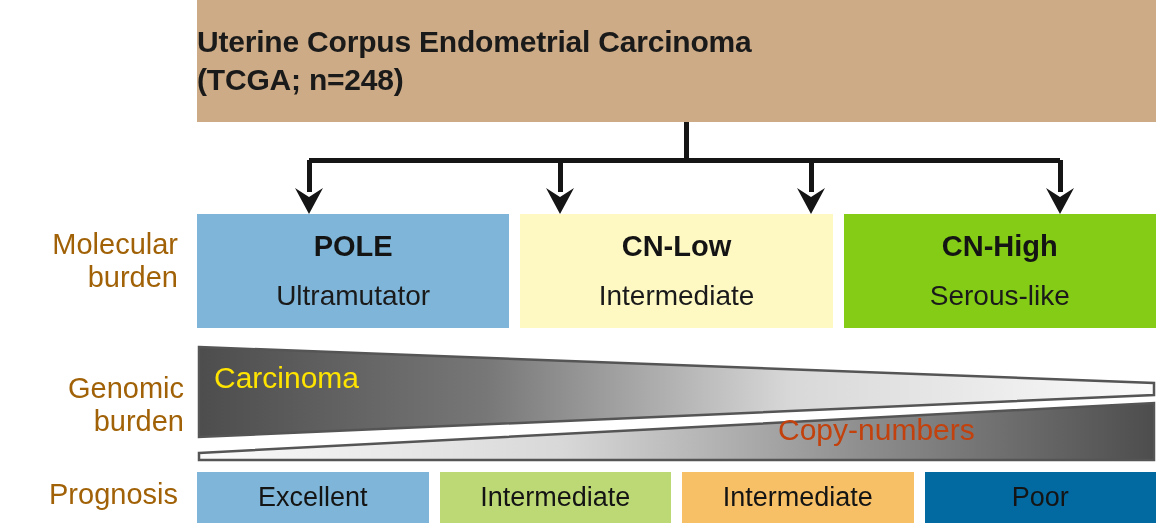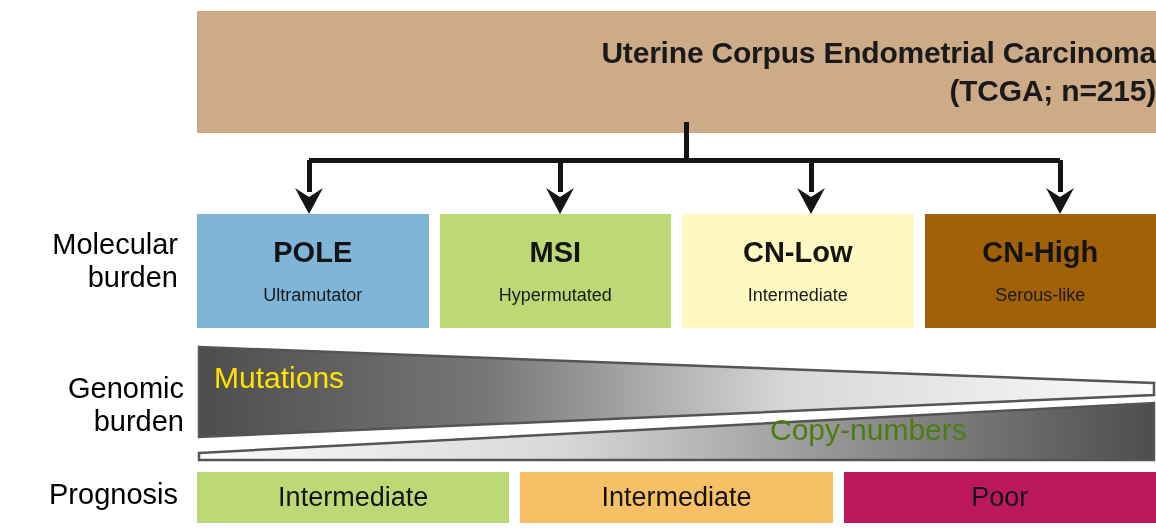--- a/index.html
+++ b/index.html
@@ -23,24 +23,23 @@
   
   .title-box {
     position: absolute;
     left: 197px;
     top: 0px;
     width: 959px;
     height: 122px;
     background: #cdab86;
     display: flex;
     flex-direction: column;
-    align-items: flex-end;
+    align-items: flex-start;
     justify-content: center;
     box-sizing: border-box;
-    margin-top: 11px;
   }
   .title-line {
     font-weight: bold;
     font-size: 30px;
     color: #1a1a1a;
     line-height: 1.26;
     letter-spacing: -0.2px;
     text-align: center;
     white-space: nowrap;
   }
@@ -55,21 +54,21 @@
   }
 
   
   .row-label {
     position: absolute;
     width: 190px;
     text-align: right;
     padding-right: 12px;
     box-sizing: border-box;
     font-size: 29px;
-    color: #000000;
+    color: #a16207;
     line-height: 1.14;
   }
   .row-label .l1, .row-label .l2 { display: block; white-space: nowrap; }
 
   #label-molecular { left: 0px; top: 228px; }
   #label-genomic   { left: 0px; top: 372px; margin-left: 6px; }
   #label-prognosis { left: 0px; top: 478px; }
 
   
   .class-row {
@@ -90,21 +89,21 @@
     box-sizing: border-box;
   }
   .class-title {
     font-weight: bold;
     font-size: 29px;
     color: #141414;
     line-height: 1.18;
     white-space: nowrap;
   }
   .class-sub {
-    font-size: 18px;
+    font-size: 28px;
     color: #1a1a1a;
     line-height: 1.2;
     white-space: nowrap;
     margin-top: 16px;
   }
 
   
   .wedge-area {
     position: absolute;
     left: 197px;
@@ -148,21 +147,21 @@
     white-space: nowrap;
   }
 </style>
 </head>
 <body>
 
 <div id="figure">
 
   <div class="title-box" style="background: rgb(205, 171, 134);">
     <span class="title-line">Uterine Corpus Endometrial Carcinoma</span>
-    <span class="title-line">(TCGA; n=215)</span>
+    <span class="title-line">(TCGA; n=248)</span>
   </div>
 
   <svg class="connector-svg" viewBox="0 0 1156 100">
     <g stroke="#151515" stroke-width="5" fill="none" shape-rendering="crispEdges">
       <path d="M 686 4 L 686 42"></path>
       <path d="M 309 42 L 1060 42"></path>
       <path d="M 309 42 L 309 74"></path>
       <path d="M 560 42 L 560 74"></path>
       <path d="M 811 42 L 811 74"></path>
       <path d="M 1060 42 L 1060 74"></path>
@@ -187,29 +186,25 @@
 
   <div class="row-label" id="label-prognosis">
     <span class="l1">Prognosis</span>
   </div>
 
   <div class="class-row">
     <div class="class-box" style="background: rgb(126, 181, 216);">
       <span class="class-title">POLE</span>
       <span class="class-sub">Ultramutator</span>
     </div>
-    <div class="class-box" style="background: rgb(189, 217, 118);">
-      <span class="class-title">MSI</span>
-      <span class="class-sub">Hypermutated</span>
-    </div>
     <div class="class-box" style="background: #fef9c3;">
       <span class="class-title">CN-Low</span>
       <span class="class-sub">Intermediate</span>
     </div>
-    <div class="class-box" style="background: #a16207;">
+    <div class="class-box" style="background: #84cc16;">
       <span class="class-title">CN-High</span>
       <span class="class-sub">Serous-like</span>
     </div>
   </div>
 
   <div class="wedge-area">
     <svg class="wedge-svg" viewBox="0 0 959 117" preserveAspectRatio="none">
       <defs>
         <linearGradient id="gradMut" x1="0" y1="0" x2="1" y2="0">
           <stop offset="0" stop-color="#4d4d4d"></stop>
@@ -223,29 +218,32 @@
           <stop offset="0.70" stop-color="#8d8d8d"></stop>
           <stop offset="1" stop-color="#4d4d4d"></stop>
         </linearGradient>
       </defs>
 
       <polygon points="2,2 957,38 957,50 2,92" fill="url(#gradMut)" stroke="#555555" stroke-width="2.5"></polygon>
 
       <polygon points="2,108 957,58 957,115 2,115" fill="url(#gradCN)" stroke="#555555" stroke-width="2.5"></polygon>
     </svg>
 
-    <span class="wedge-label" id="wedge-label-mutations" style="color: rgb(255, 228, 0);">Mutations</span>
-    <span class="wedge-label" id="wedge-label-copynumbers" style="color: #4d7c0f;">Copy-numbers</span>
+    <span class="wedge-label" id="wedge-label-mutations" style="color: rgb(255, 228, 0);">Carcinoma</span>
+    <span class="wedge-label" id="wedge-label-copynumbers" style="color: #c2410c; margin-left: 8px;">Copy-numbers</span>
   </div>
 
   <div class="prognosis-row">
+    <div class="prognosis-box" style="background: rgb(126, 181, 216);">
+      <span class="prognosis-text">Excellent</span>
+    </div>
     <div class="prognosis-box" style="background: rgb(189, 217, 118);">
       <span class="prognosis-text">Intermediate</span>
     </div>
     <div class="prognosis-box" style="background: rgb(248, 192, 102);">
       <span class="prognosis-text">Intermediate</span>
     </div>
-    <div class="prognosis-box" style="background: #be185d; text-align: center;">
+    <div class="prognosis-box" style="background: #0369a1; text-align: center;">
       <span class="prognosis-text">Poor</span>
     </div>
   </div>
 
 </div>
 
 </body></html>

